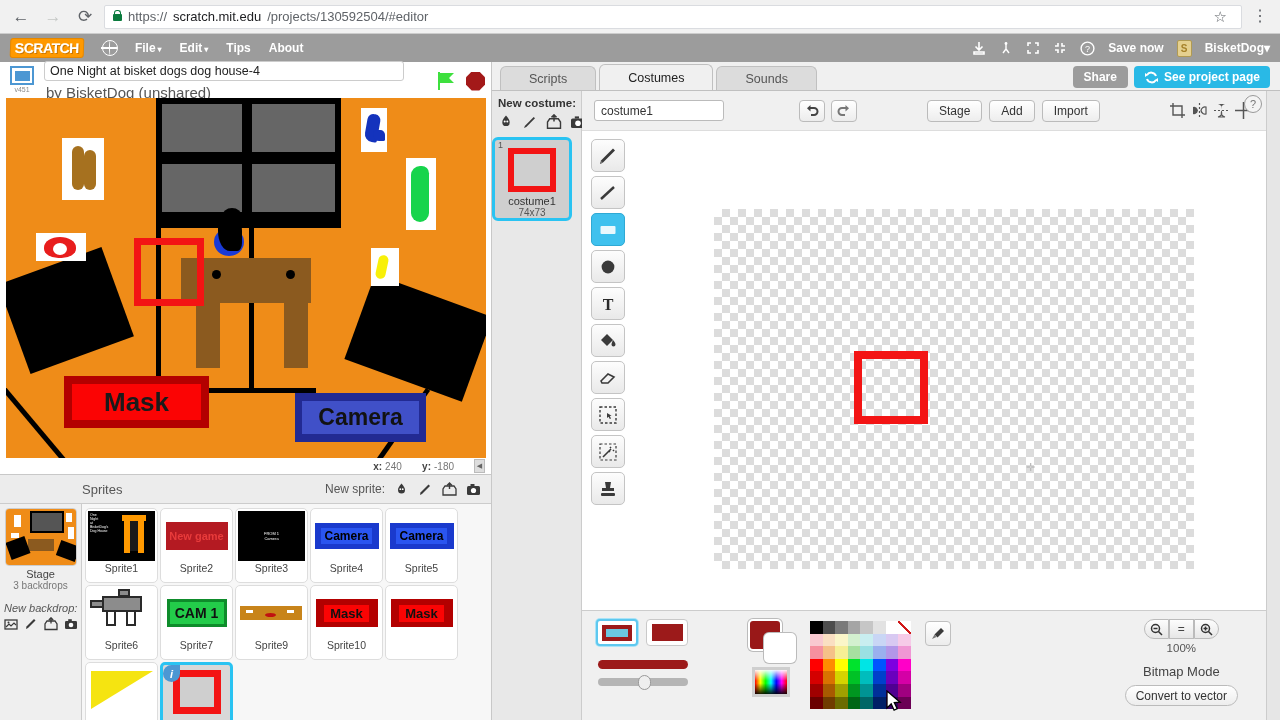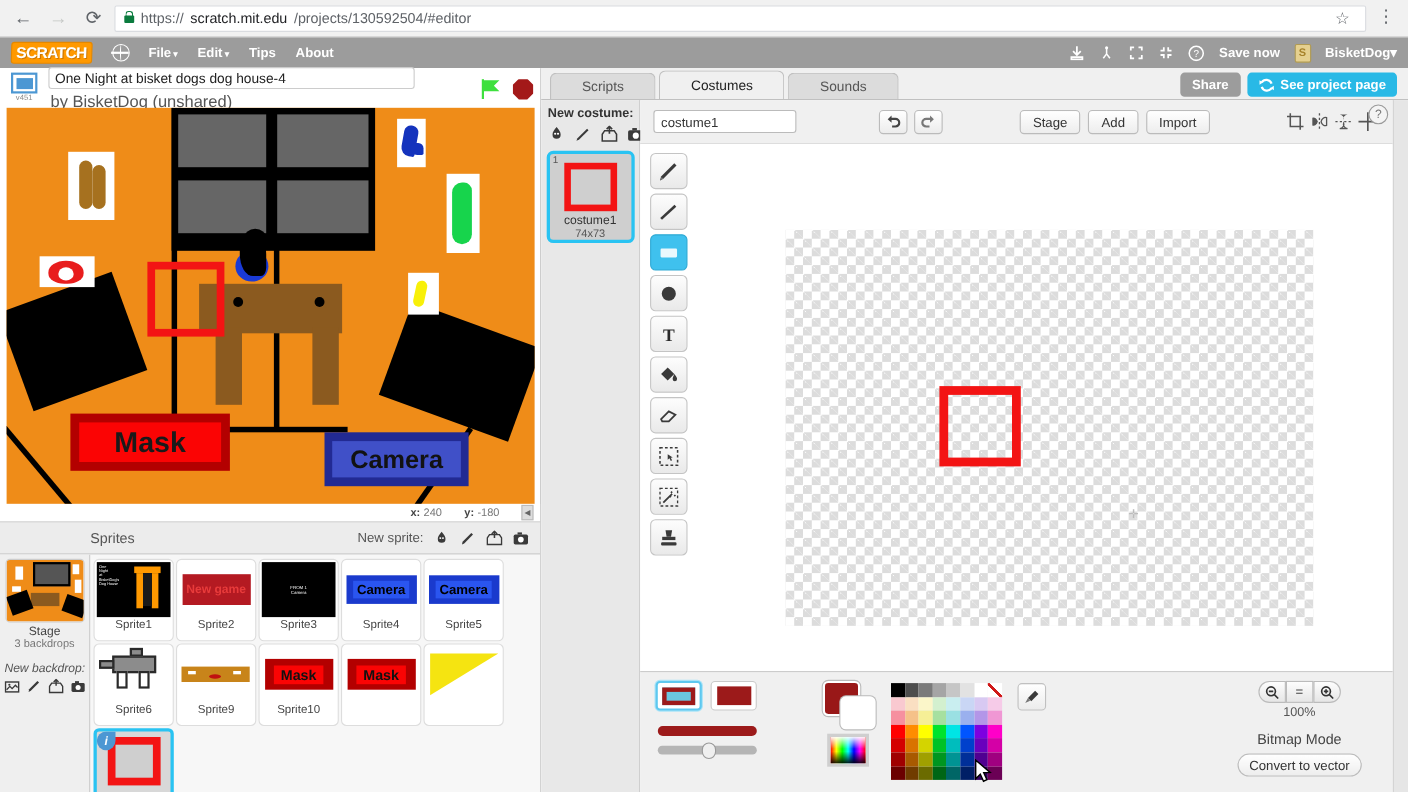--- a/index.html
+++ b/index.html
@@ -67,21 +67,21 @@
     border-right:1px solid #c8c8c8;}
   #project-header { height:36px; display:flex; align-items:center; padding:2px 6px 0 8px; gap:8px;
     background:#fff;}
   #stage-icon { width:28px; height:30px; display:flex; flex-direction:column; align-items:center;}
   .si-box { width:24px; height:19px; border:2px solid #4c97d3; position:relative;
     display:flex; align-items:center; justify-content:center; }
   .si-box:before{content:""; width:15px; height:10px; background:#4c97d3;}
   .si-ver { font-size:7px; color:#8a8a8a; margin-top:1px;}
   #title-col { flex:1; }
   #project-title {
-    width:333px; height:20px; border:1px solid #ccc; border-radius:3px; padding:1px 5px;
+    width:360px; height:20px; border:1px solid #ccc; border-radius:3px; padding:1px 5px;
     font-size:12.5px; font-family:"Liberation Sans",sans-serif; color:#222; background:#fff;
   }
   #project-author { font-size:15px; color:#555; margin-top:3px; margin-left:2px;}
   #green-flag { width:22px; height:20px; }
   #stop-btn { width:19px; height:19px; background:#a31919; border-radius:3px; }
 
   #stage { width:480px; height:360px; margin:0 6px; position:relative; overflow:hidden;
     background:#ef8c18; }
   #stage-footer { height:16px; display:flex; align-items:center; justify-content:flex-end;
     padding-right:6px; gap:3px; font-size:10px; color:#777; background:#fff;}
@@ -191,21 +191,21 @@
     margin-right:3px;}
   .tab.active { background:#f0f0f0; color:#222; height:26px; border-color:#c0c0c0; }
   #tabs-right { margin-left:auto; display:flex; align-items:center; gap:6px; padding-right:10px; padding-bottom:2px;}
   #share-btn { background:#9c9c9c; color:#fff; font-weight:bold; font-size:12px; padding:4px 11px;
     border-radius:4px;}
   #seepage-btn { background:#29b9e6; color:#fff; font-weight:bold; font-size:12px; padding:4px 10px;
     border-radius:4px; display:flex; align-items:center; gap:5px;}
 
   #editor-body { flex:1; display:flex; background:#fff; border-top:1px solid #c0c0c0;}
   #costume-list { width:90px; background:#e8e8e8; border-right:1px solid #ccc; padding:6px 0 0 0;
-    display:flex; flex-direction:column; align-items:center;}
+    display:flex; flex-direction:column; }
   #new-costume-label { font-size:11.5px; font-weight:bold; color:#333; align-self:flex-start;
     padding-left:6px;}
   #new-costume-tools { display:flex; gap:8px; margin-top:5px; align-self:flex-start; padding-left:6px;}
   .costume-cell { width:80px; height:84px; border-radius:6px; background:#cfcfcf; border:3px solid #29c3f2;
     margin-top:7px; display:flex; flex-direction:column; align-items:center; position:relative;}
   .costume-num { position:absolute; left:3px; top:0px; font-size:9px; color:#555;}
   .costume-art { width:48px; height:46px; margin-top:8px; border:6px solid #f31414; background:#cfcfcf;}
   .costume-name { font-size:11px; color:#333; margin-top:3px;}
   .costume-size { font-size:10px; color:#555;}
 
@@ -528,20 +528,26 @@
             <div class="sp-thumb">
               <div style="position:absolute;left:14px;top:8px;width:40px;height:16px;background:#8c8c8c;border:2px solid #2a2a2a"></div>
               <div style="position:absolute;left:2px;top:12px;width:14px;height:8px;background:#8c8c8c;border:2px solid #2a2a2a"></div>
               <div style="position:absolute;left:18px;top:22px;width:10px;height:16px;background:#fff;border:2px solid #2a2a2a"></div>
               <div style="position:absolute;left:38px;top:22px;width:10px;height:16px;background:#fff;border:2px solid #2a2a2a"></div>
               <div style="position:absolute;left:30px;top:1px;width:12px;height:8px;background:#8c8c8c;border:2px solid #2a2a2a"></div>
             </div>
             <div class="sp-name">Sprite6</div>
           </div>
 
+          <div class="sprite-cell">
+            <div class="sp-thumb">
+              <div style="width:60px;height:28px;background:#23cc4a;border:3px solid #0e8c2b;display:flex;align-items:center;justify-content:center;font-weight:bold;font-size:14px;color:#111">CAM 1</div>
+            </div>
+            <div class="sp-name">Sprite7</div>
+          </div>
 
 
           <div class="sprite-cell">
             <div class="sp-thumb">
               <div style="position:absolute;left:2px;top:18px;width:62px;height:14px;background:#c8841a"></div>
               <div style="position:absolute;left:8px;top:22px;width:7px;height:3px;background:#fff"></div>
               <div style="position:absolute;left:49px;top:22px;width:7px;height:3px;background:#fff"></div>
               <div style="position:absolute;left:27px;top:25px;width:11px;height:4px;background:#c01111;border-radius:50%"></div>
             </div>
             <div class="sp-name">Sprite9</div>

